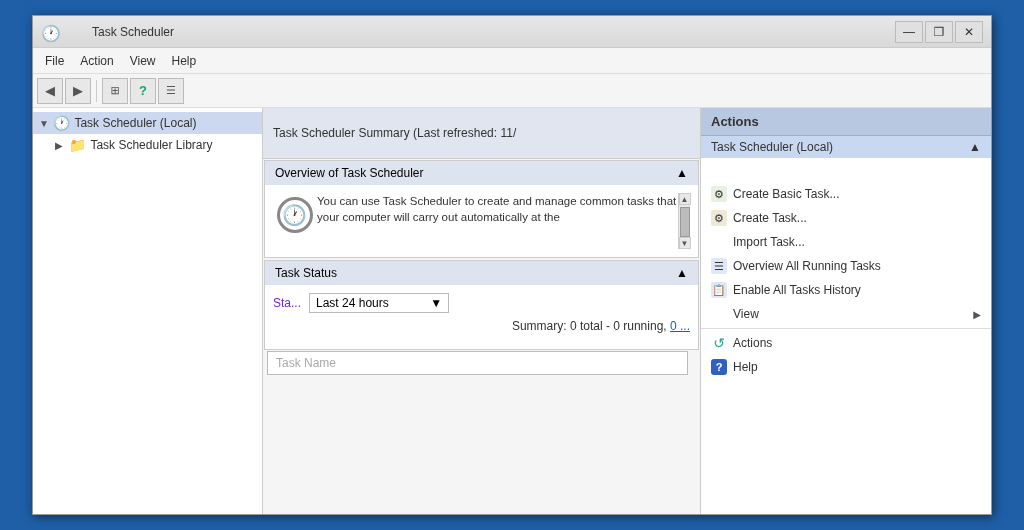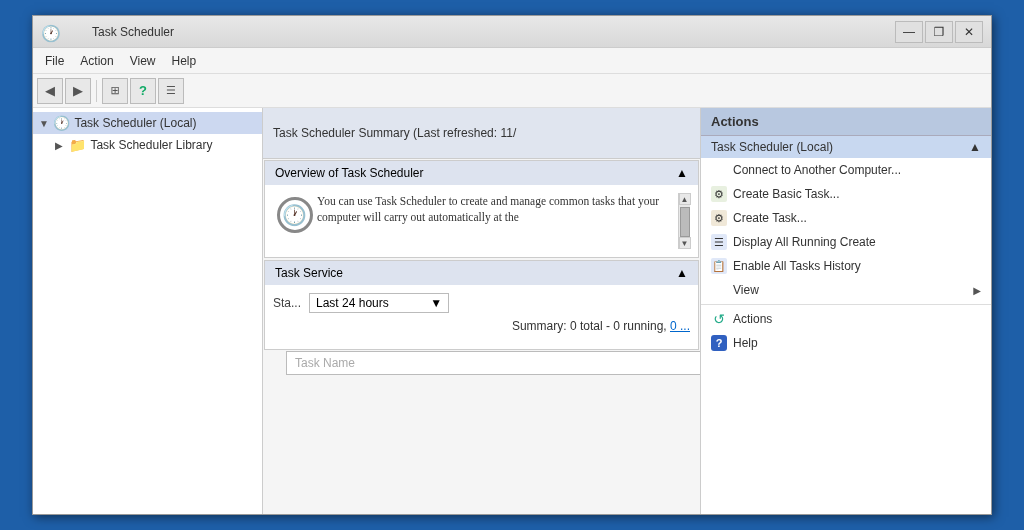--- a/index.html
+++ b/index.html
@@ -142,21 +142,20 @@
       padding: 8px;
       font-size: 11.5px;
       color: #333;
       max-height: 130px;
       overflow: hidden;
       position: relative;
     }
     .section-content-text {
       flex: 1;
       line-height: 1.4;
-      font-family: Liberation Serif, serif;
     }
     .section-scroll {
       width: 12px; background: #e8e8e8; border-left: 1px solid #ccc;
       display: flex; flex-direction: column; align-items: center;
     }
     .scroll-thumb {
       width: 10px; height: 30px; background: #bbb; border: 1px solid #999;
       margin-top: 2px;
     }
 
@@ -166,32 +165,32 @@
     }
 
     
     .task-status-content {
       padding: 8px;
       font-size: 12px;
     }
     .status-row {
       display: flex; align-items: center; gap: 8px; margin-bottom: 6px;
     }
-    .status-label { color: #404040; font-size: 12px; white-space: nowrap; }
+    .status-label { color: #6d28d9; font-size: 12px; white-space: nowrap; }
     .status-dropdown {
       border: 1px solid #bbb; background: white; padding: 2px 6px;
       font-size: 12px; display: flex; align-items: center; gap: 21px;
       cursor: pointer; min-width: 140px; justify-content: space-between;
     }
     .summary-row { font-size: 12px; color: #333; margin-bottom: 8px; text-align: right; }
     .summary-link { color: #0066cc; text-decoration: underline; }
 
     
     .task-name-input {
-      margin: 0 23px 8px;
+      margin: 0 4px 8px;
       border: 1px solid #bbb;
       padding: 4px 8px;
       font-size: 12px;
       color: #888;
       background: white;
       width: calc(100% - 16px);
     }
 
     
     .right-panel {
@@ -297,21 +296,21 @@
           <div class="section-scroll">
             <div class="scroll-arrow">▲</div>
             <div class="scroll-thumb"></div>
             <div class="scroll-arrow" style="margin-top:auto;">▼</div>
           </div>
         </div>
       </div>
 
       <div class="section-box">
         <div class="section-header">
-          <span>Task Service</span>
+          <span>Task Status</span>
           <span>▲</span>
         </div>
         <div class="task-status-content">
           <div class="status-row">
             <span class="status-label">Sta...</span>
             <div class="status-dropdown">
               <span>Last 24 hours</span>
               <span>▼</span>
             </div>
           </div>
@@ -329,37 +328,40 @@
     <div class="right-panel">
       <div class="actions-header">Actions</div>
 
       <div class="action-group-header">
         <span>Task Scheduler (Local)</span>
         <span>▲</span>
       </div>
 
       <div class="action-item">
         <span class="action-icon"></span>
-        <span>Connect to Another Computer...</span>
       </div>
 
       <div class="action-item">
         <span class="action-icon" style="background:#e8f0e0; border-radius:2px; font-size:11px;">⚙</span>
         <span>Create Basic Task...</span>
       </div>
 
       <div class="action-item">
         <span class="action-icon" style="background:#f0e8d8; border-radius:2px; font-size:11px;">⚙</span>
         <span>Create Task...</span>
       </div>
 
+      <div class="action-item">
+        <span class="action-icon"></span>
+        <span>Import Task...</span>
+      </div>
 
       <div class="action-item">
         <span class="action-icon" style="background:#e0e8f8; border-radius:2px; font-size:11px;">☰</span>
-        <span>Display All Running Create</span>
+        <span>Overview All Running Tasks</span>
       </div>
 
       <div class="action-item">
         <span class="action-icon" style="background:#e0e8f8; border-radius:2px; font-size:11px;">📋</span>
         <span>Enable All Tasks History</span>
       </div>
 
 
       <div class="action-item has-submenu">
         <span class="action-icon"></span>

